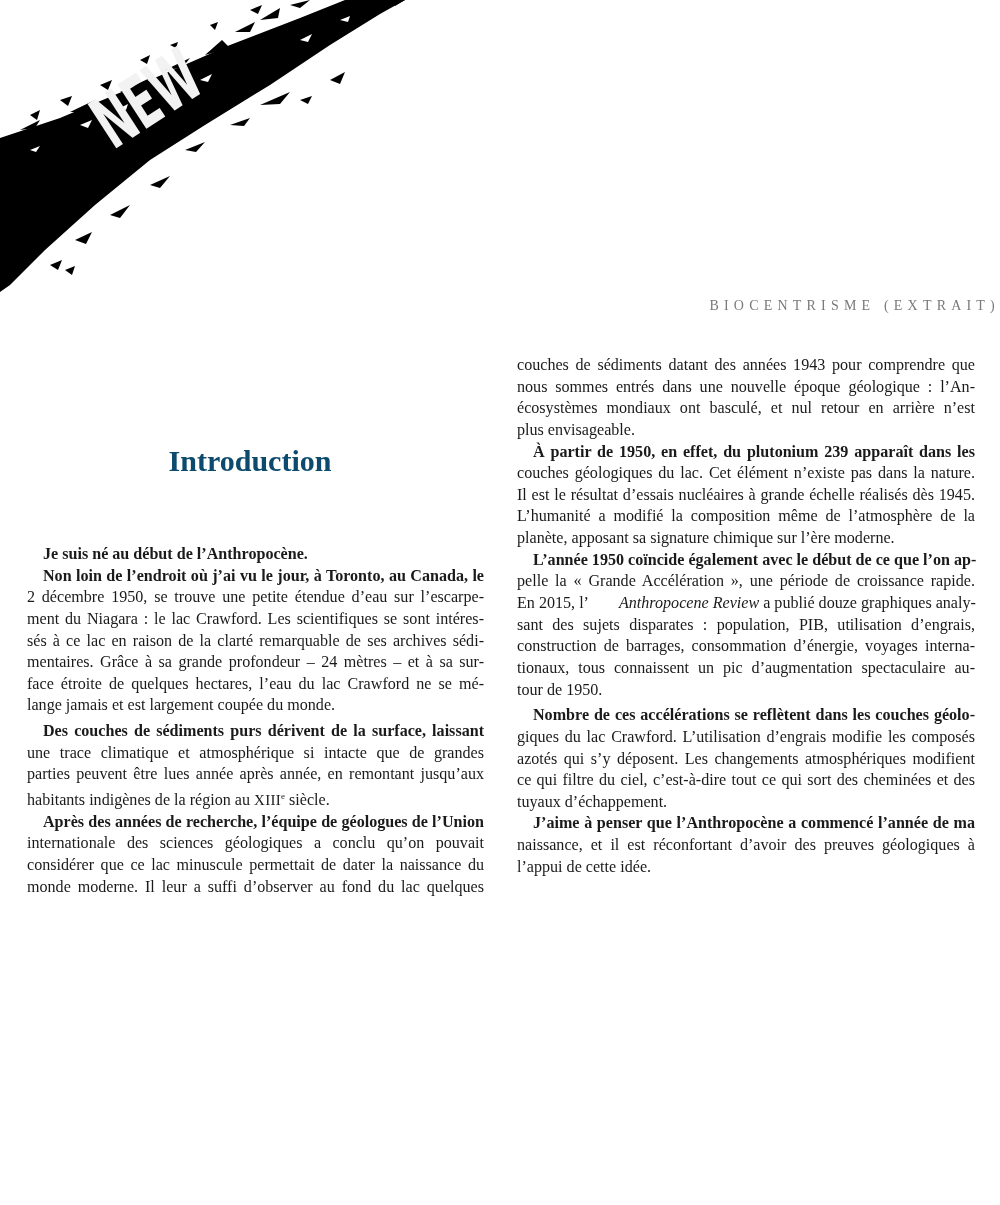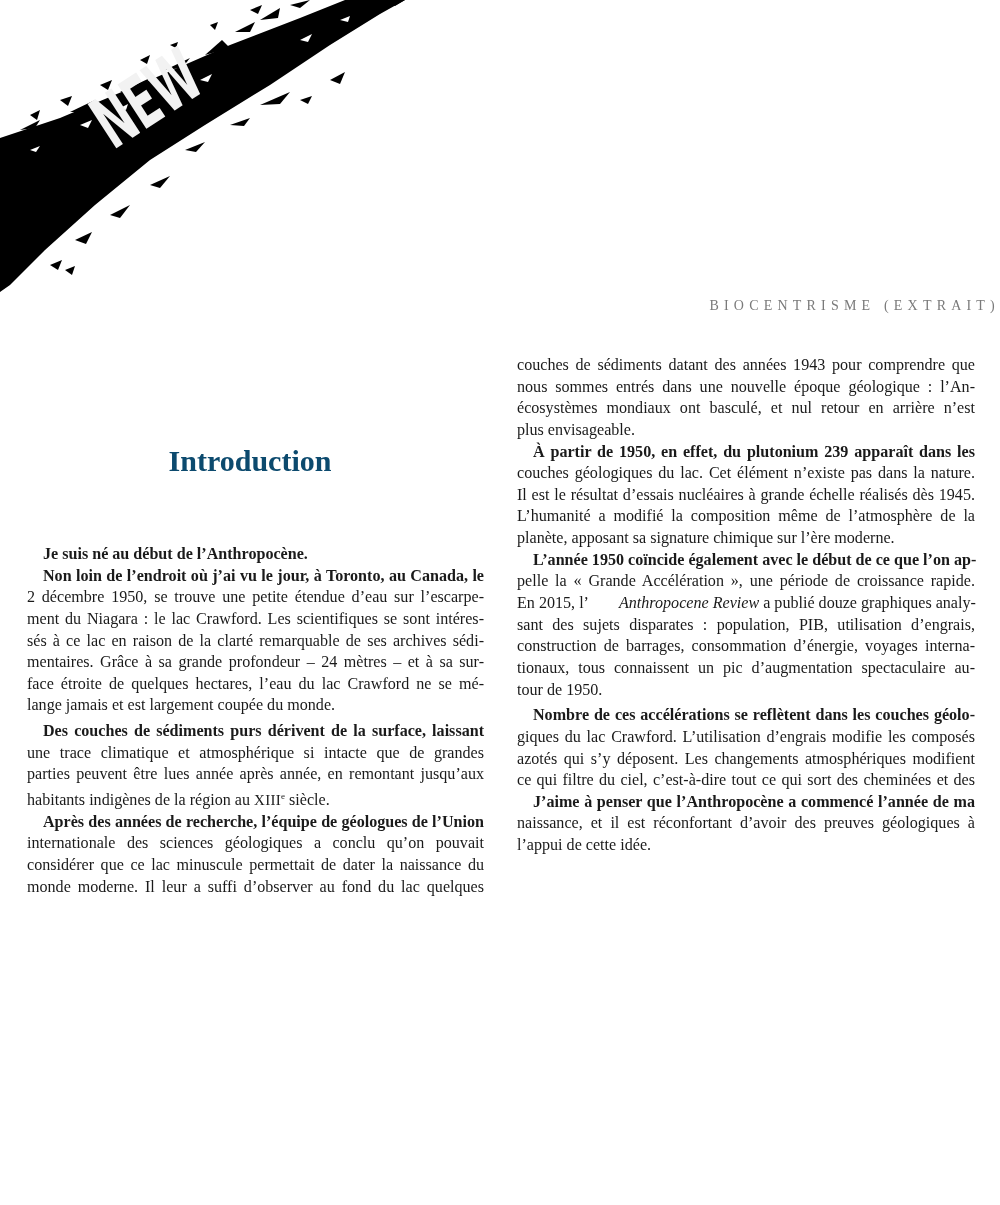--- a/index.html
+++ b/index.html
@@ -130,20 +130,21 @@
     <span class="line">construction de barrages, consommation d’énergie, voyages interna-</span>
     <span class="line">tionaux, tous connaissent un pic d’augmentation spectaculaire au-</span>
     <span class="line last">tour de 1950.</span>
   </div>
 
   <div style="margin-top:4px;">
     <span class="line indent">Nombre de ces accélérations se reflètent dans les couches géolo-</span>
     <span class="line">giques du lac Crawford. L’utilisation d’engrais modifie les composés</span>
     <span class="line">azotés qui s’y déposent. Les changements atmosphériques modifient</span>
     <span class="line">ce qui filtre du ciel, c’est-à-dire tout ce qui sort des cheminées et des</span>
+    <span class="line last">tuyaux d’échappement.</span>
   </div>
 
   <div>
     <span class="line indent">J’aime à penser que l’Anthropocène a commencé l’année de ma</span>
     <span class="line">naissance, et il est réconfortant d’avoir des preuves géologiques à</span>
     <span class="line last">l’appui de cette idée.</span>
   </div>
 </div>
 
 </body></html>

